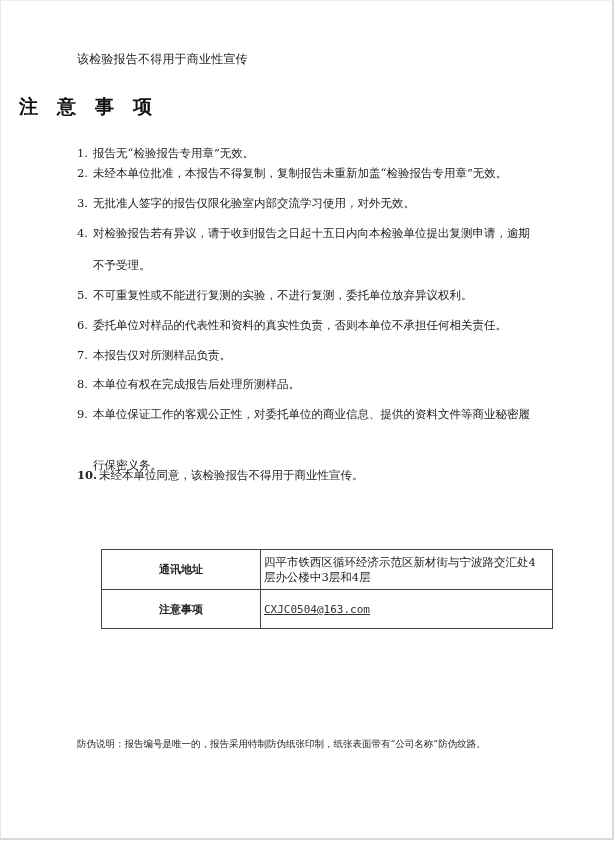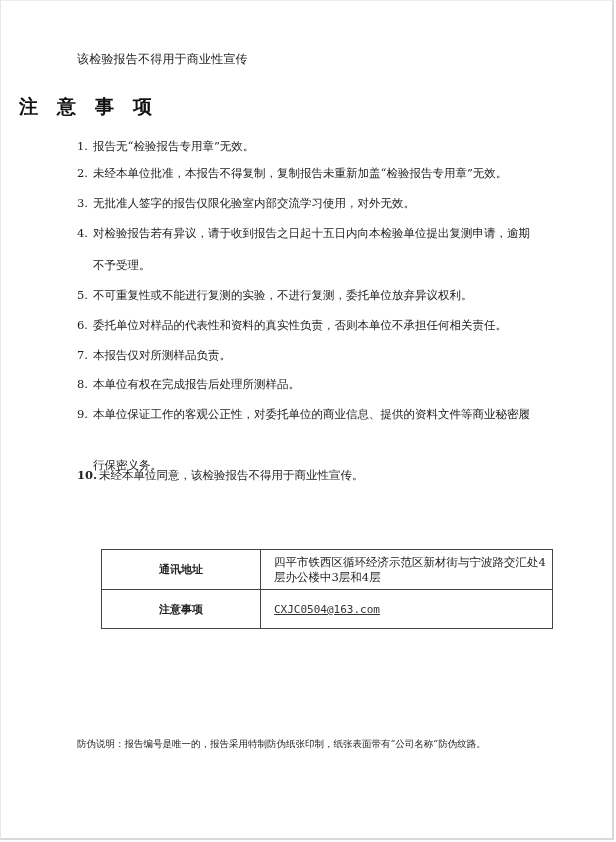--- a/index.html
+++ b/index.html
@@ -56,21 +56,21 @@
     vertical-align: middle;
   }
   .contact-table td.label {
     width: 158px;
     text-align: center;
     font-weight: bold;
     font-family: "DejaVu Sans", "Liberation Sans", sans-serif;
     font-size: 11px;
   }
   .contact-table td.value {
-    padding-left: 13px;
+    padding-left: 3px;
     line-height: 15px;
   }
   .contact-table tr.r0 td { height: 39px; }
   .contact-table tr.r1 td { height: 39px; }
   .contact-table tr.r2 td { height: 38px; }
   .contact-table tr.r3 td { height: 38px; }
   .email { text-decoration: underline; font-family: "DejaVu Sans Mono", "Liberation Mono", monospace; font-size: 11px; color: #333; }
   .mono { font-family: "DejaVu Sans Mono", "Liberation Mono", monospace; font-size: 11px; }
   .footnote {
     position: absolute; left: 77px; top: 738px;
@@ -80,21 +80,21 @@
 </head>
 <body>
 
 <div class="page-frame"></div>
 
 <div class="company">该检验报告不得用于商业性宣传</div>
 
 <div class="title">注意事项</div>
 
 <div>
-  <div class="notice" style="top:139px">
+  <div class="notice" style="top:146px">
     <span class="num">1.</span><span>报告无“检验报告专用章”无效。</span>
   </div>
   <div class="notice" style="top:166px">
     <span class="num">2.</span><span>未经本单位批准，本报告不得复制，复制报告未重新加盖“检验报告专用章”无效。</span>
   </div>
   <div class="notice" style="top:196px">
     <span class="num">3.</span><span>无批准人签字的报告仅限化验室内部交流学习使用，对外无效。</span>
   </div>
   <div class="notice" style="top:226px">
     <span class="num">4.</span><span>对检验报告若有异议，请于收到报告之日起十五日内向本检验单位提出复测申请，逾期</span>

